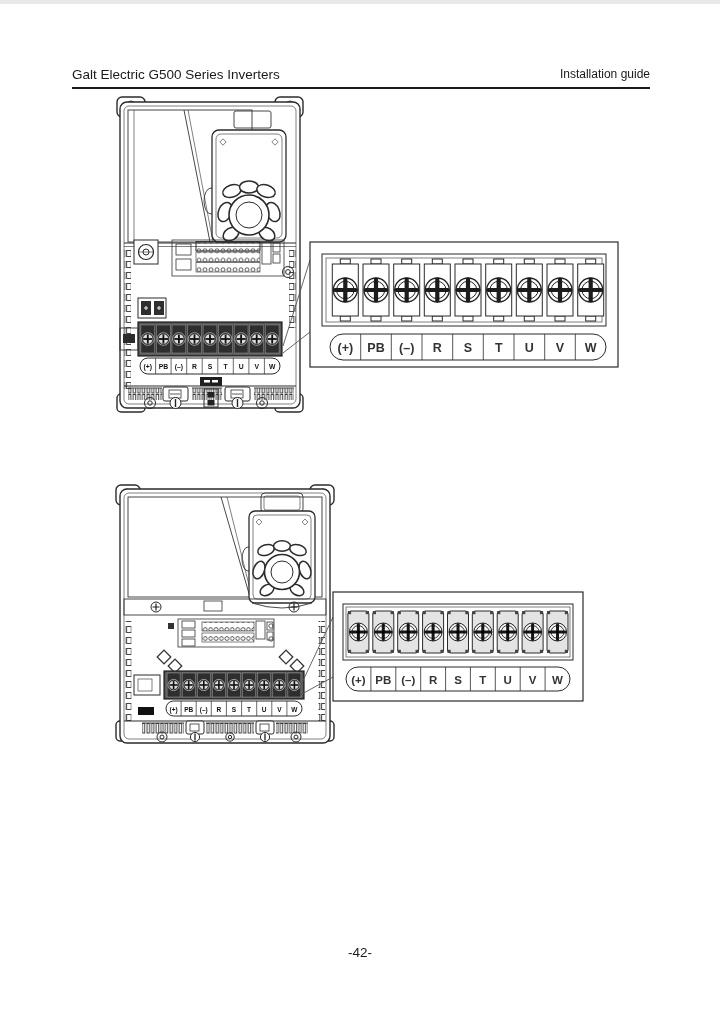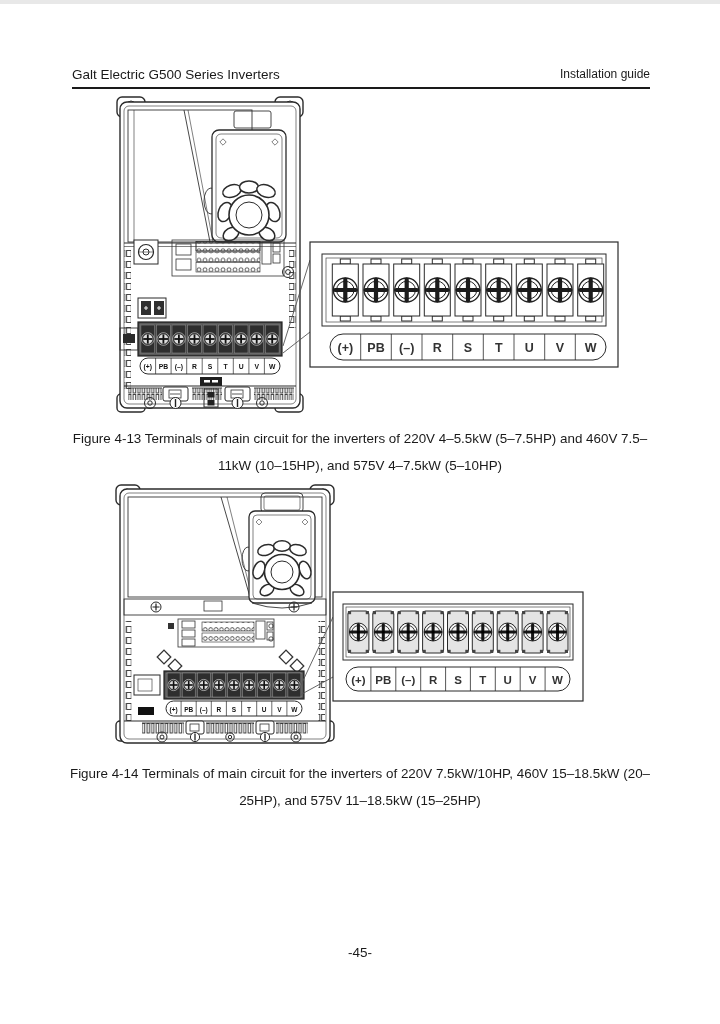--- a/index.html
+++ b/index.html
@@ -231,24 +231,20 @@
       <text class="lblTxt" x="306.7" y="257.5">(–)</text>
       <text class="lblTxt" x="337.3" y="257.5">R</text>
       <text class="lblTxt" x="368" y="257.5">S</text>
       <text class="lblTxt" x="398.7" y="257.5">T</text>
       <text class="lblTxt" x="429.3" y="257.5">U</text>
       <text class="lblTxt" x="460" y="257.5">V</text>
       <text class="lblTxt" x="490.7" y="257.5">W</text>
     </g>
   </svg>
 
-  <div class="caption" style="top:421px">
-    <div>Figure 4-13 Terminals of main circuit for the inverters of 220V 4–5.5kW (5–7.5HP) and 460V 7.5–</div>
-    <div>11kW (10–15HP), and 575V 4–7.5kW (5–10HP)</div>
-  </div>
 
   <svg class="fig" style="left:100px;top:477px" width="540" height="275" viewBox="0 0 540 275">
     <defs>
       <pattern id="teeth2" width="4.6" height="11" patternUnits="userSpaceOnUse">
         <rect x="1" y="0.5" width="2.4" height="9.5" class="s3"></rect>
       </pattern>
       <pattern id="tabs2" width="6.5" height="11" patternUnits="userSpaceOnUse">
         <rect x="0.6" y="2.5" width="4.8" height="6" class="s3"></rect>
       </pattern>
       <pattern id="dots2" width="5.4" height="9" patternUnits="userSpaceOnUse">
@@ -434,19 +430,15 @@
       <text class="lblTxt2" x="308.2" y="202.5">(–)</text>
       <text class="lblTxt2" x="333.1" y="202.5">R</text>
       <text class="lblTxt2" x="358" y="202.5">S</text>
       <text class="lblTxt2" x="382.8" y="202.5">T</text>
       <text class="lblTxt2" x="407.7" y="202.5">U</text>
       <text class="lblTxt2" x="432.6" y="202.5">V</text>
       <text class="lblTxt2" x="457.5" y="202.5">W</text>
     </g>
   </svg>
 
-  <div class="caption" style="top:756px">
-    <div>Figure 4-14 Terminals of main circuit for the inverters of 220V 7.5kW/10HP, 460V 15–18.5kW (20–</div>
-    <div>25HP), and 575V 11–18.5kW (15–25HP)</div>
-  </div>
-
-  <div class="footer">-45-</div>
+
+  <div class="footer">-42-</div>
 </div>
 
 </body></html>

